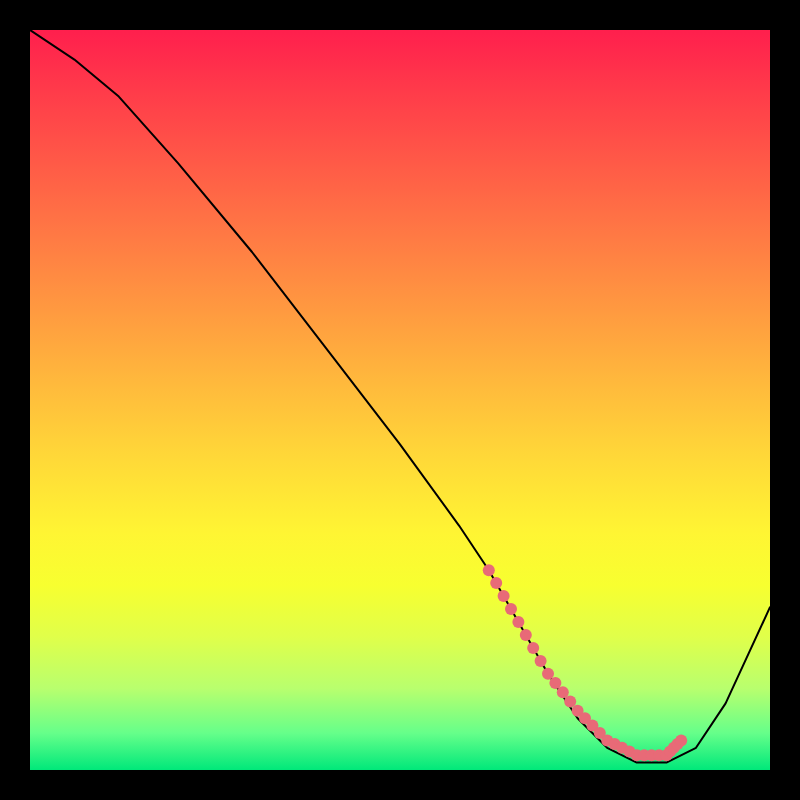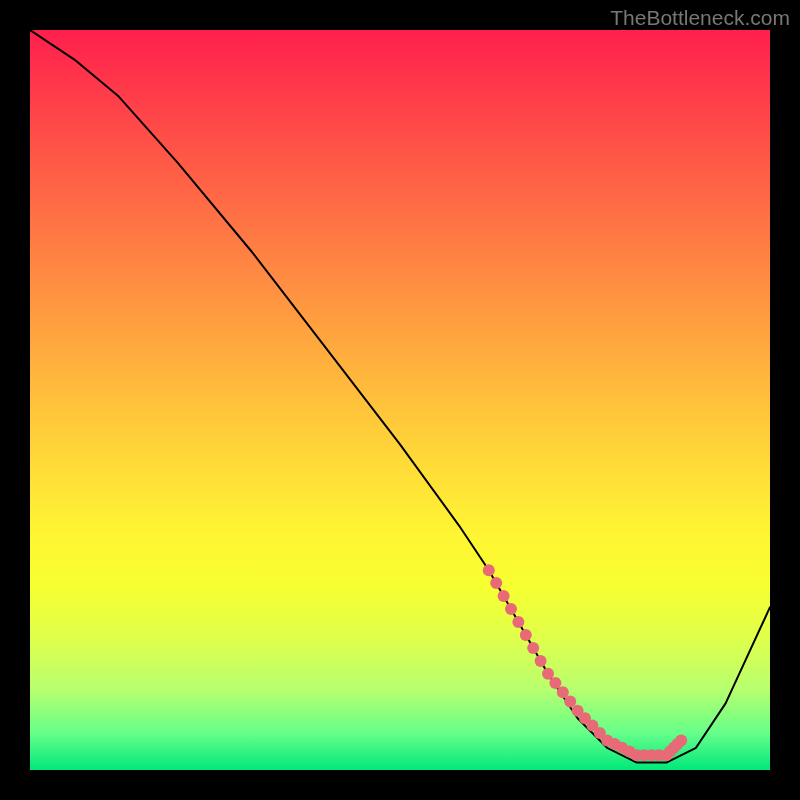--- a/index.html
+++ b/index.html
@@ -53,21 +53,20 @@
     left: 0;
     top: 0;
     width: 740px;
     height: 740px;
   }
 </style>
 </head>
 <body>
 
 <div class="frame">
-  <div class="watermark">TheBottleneck.com</div>
   <div class="plot-area">
     <svg class="overlay" viewBox="0 0 740 740" preserveAspectRatio="none">
       <path id="curve-path" fill="none" stroke="#000000" stroke-width="2" stroke-linejoin="round" stroke-linecap="round" d="M0.0 0.0 L44.4 29.6 L88.8 66.6 L148.0 133.2 L222.0 222.0 L296.0 318.2 L370.0 414.4 L429.2 495.8 L458.8 540.2 L488.4 592.0 L518.0 643.8 L547.6 688.2 L577.2 717.8 L606.8 732.6 L636.4 732.6 L666.0 717.8 L695.6 673.4 L740.0 577.2"></path>
       <g id="marker-group">
           <circle cx="458.8" cy="540.2" r="6" fill="#e86a77"></circle>
           <circle cx="466.2" cy="553.1" r="6" fill="#e86a77"></circle>
           <circle cx="473.6" cy="566.1" r="6" fill="#e86a77"></circle>
           <circle cx="481.0" cy="579.0" r="6" fill="#e86a77"></circle>
           <circle cx="488.4" cy="592.0" r="6" fill="#e86a77"></circle>
           <circle cx="495.8" cy="605.0" r="6" fill="#e86a77"></circle>

